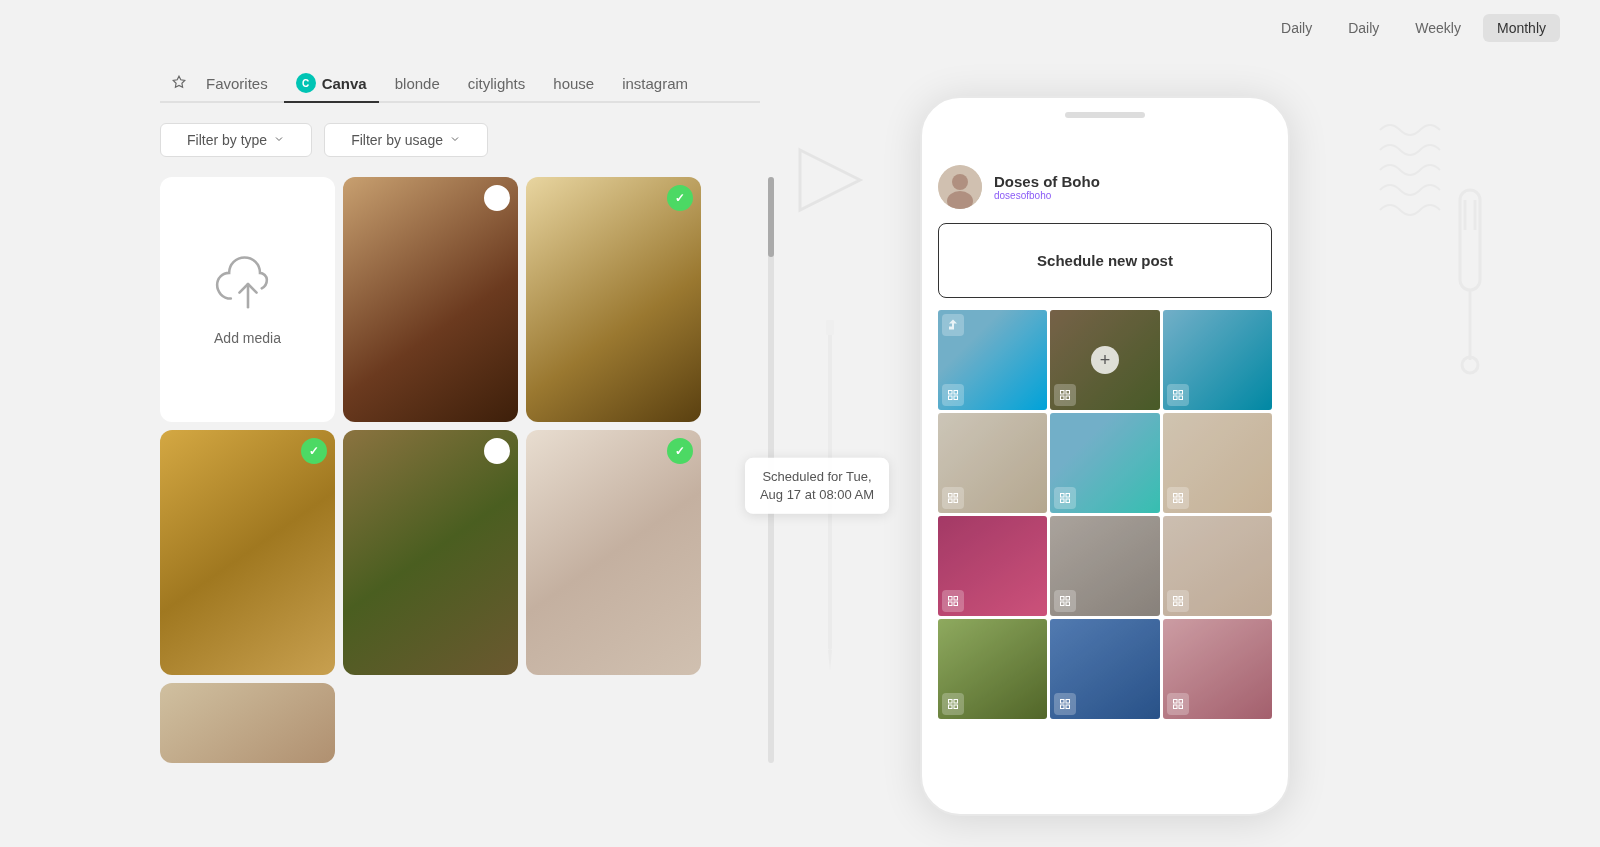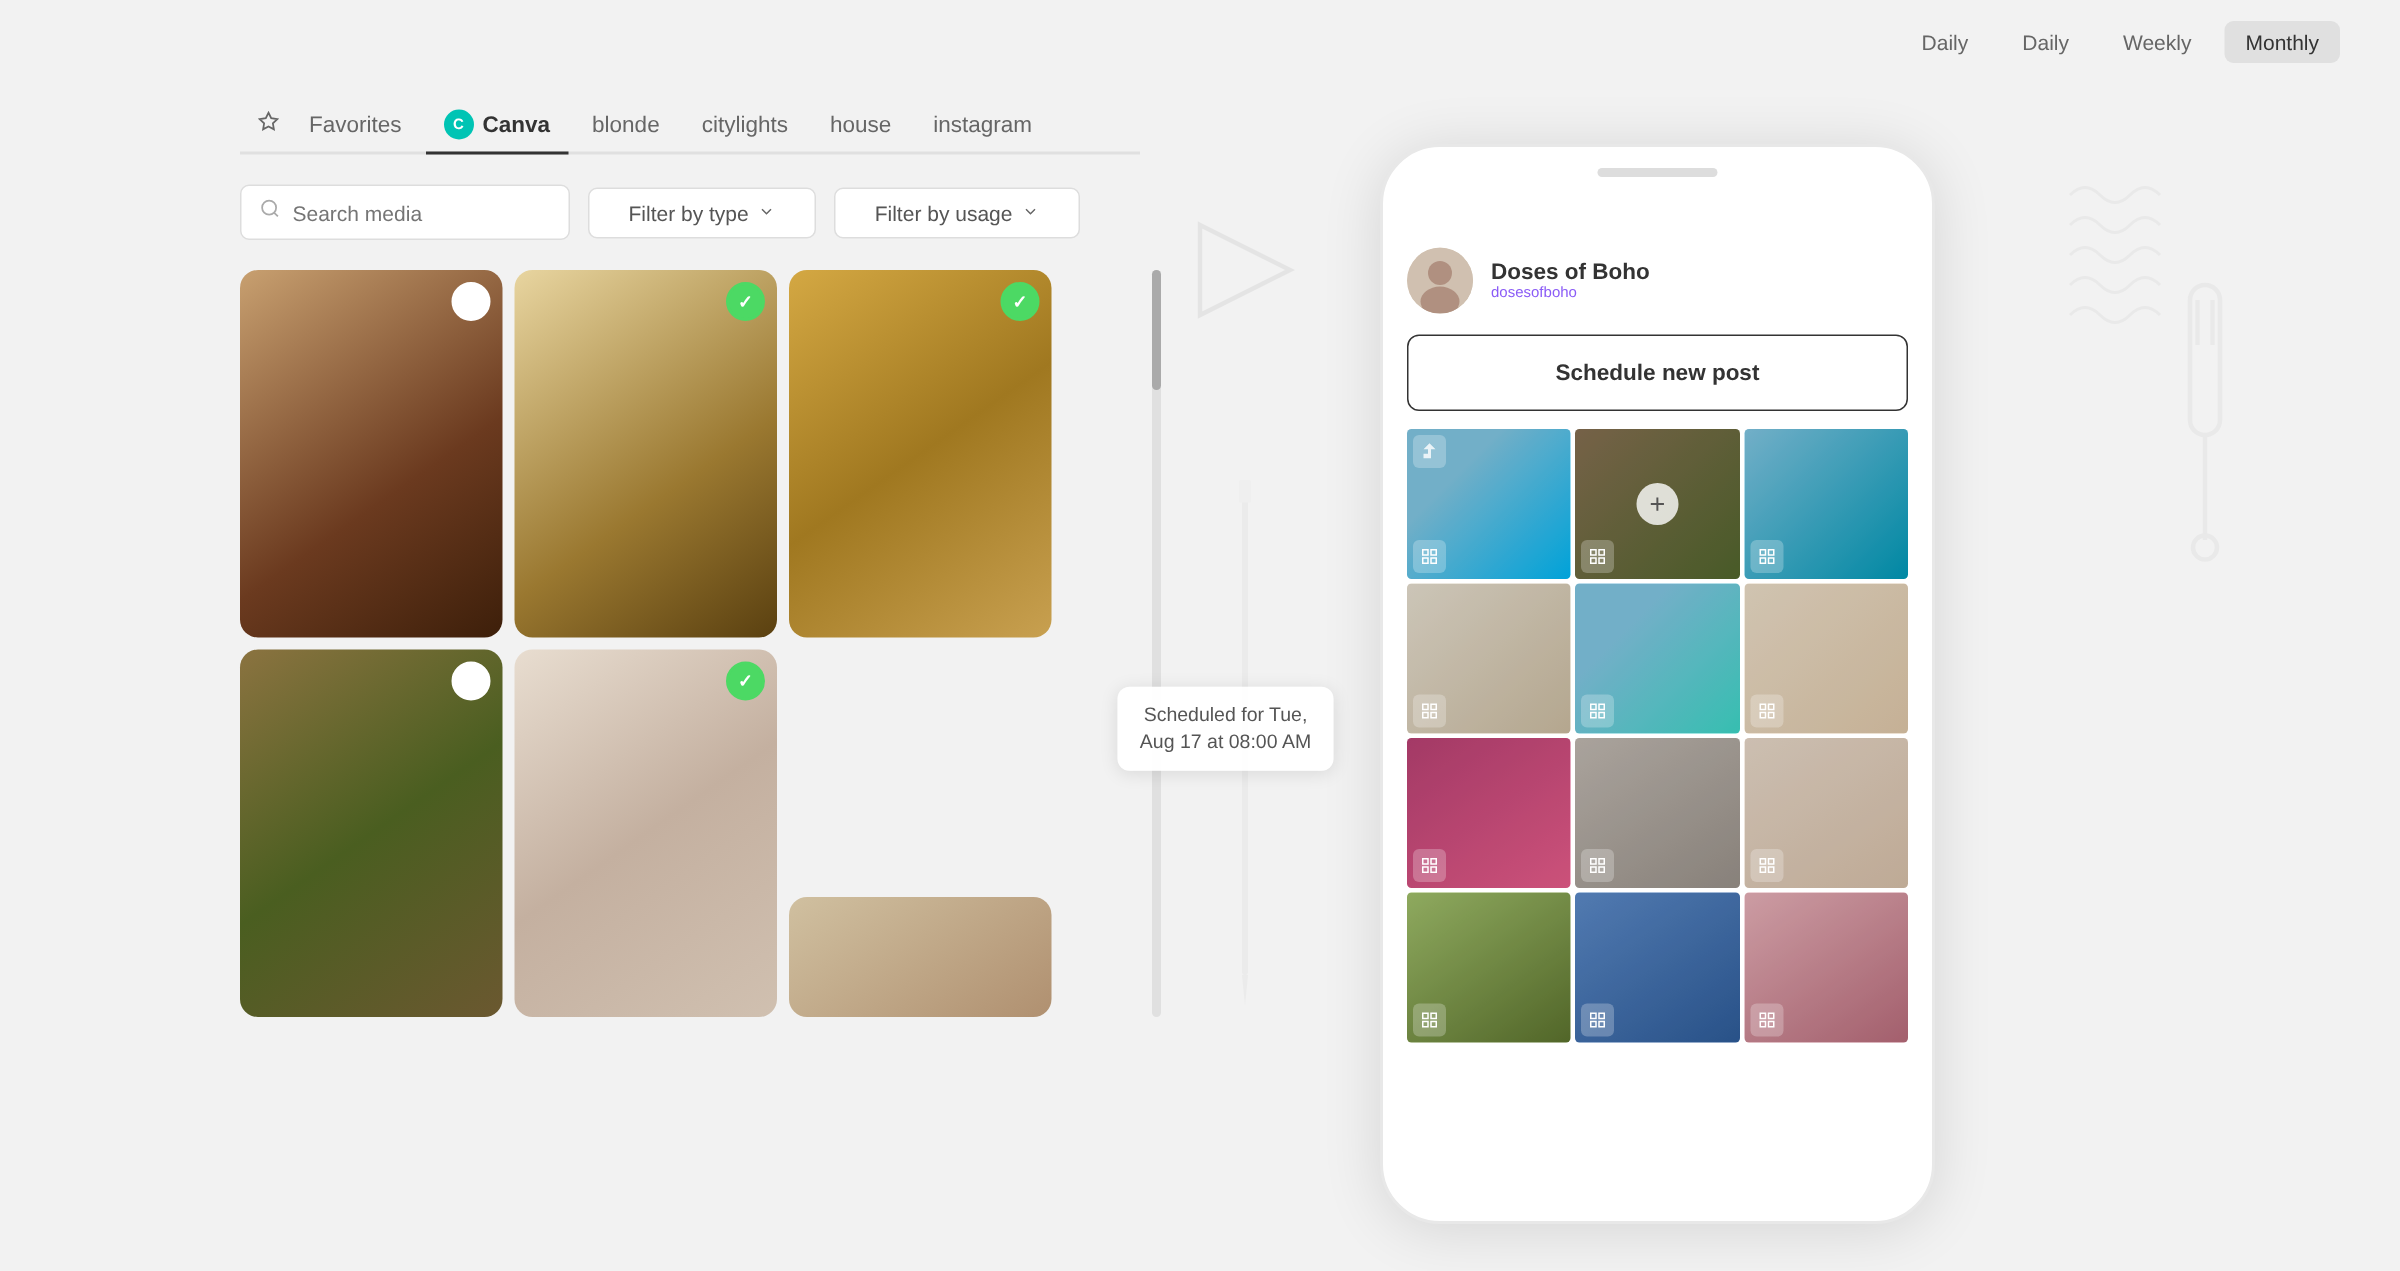--- a/index.html
+++ b/index.html
@@ -282,21 +282,21 @@
       font-weight: 600;
       color: #333;
     }
     .profile-handle {
       font-size: 10px;
       color: #8b5cf6;
     }
 
     .schedule-btn {
       width: 100%;
-      padding: 16px;
+      padding: 28px;
       border: 1.5px solid #333;
       border-radius: 8px;
       background: white;
       font-size: 15px;
       font-weight: 600;
       color: #333;
       cursor: pointer;
       margin-bottom: 12px;
       text-align: center;
     }
@@ -418,49 +418,50 @@
     </div>
     <div class="tab">
       <span>house</span>
     </div>
     <div class="tab">
       <span>instagram</span>
     </div>
   </div>
 
   <div class="search-filters">
-    <div class="search-box">
-      <span class="search-icon-svg">
-        <svg width="14" height="14" viewBox="0 0 24 24" fill="none" stroke="#aaa" stroke-width="2">
-          <circle cx="11" cy="11" r="8"></circle>
-            <line x1="21" y1="21" x2="16.65" y2="16.65"></line>
-        </svg>
-      </span>
-      <input class="search-input" type="text" placeholder="Search media" style="">
-    </div>
     <button class="filter-btn">
       <span>Filter by type</span>
       <span>
         <svg width="12" height="12" viewBox="0 0 24 24" fill="none" stroke="#666" stroke-width="2">
           <polyline points="6 9 12 15 18 9"></polyline>
         </svg>
       </span>
     </button>
     <button class="filter-btn">
       <span>Filter by usage</span>
       <span>
         <svg width="12" height="12" viewBox="0 0 24 24" fill="none" stroke="#666" stroke-width="2">
           <polyline points="6 9 12 15 18 9"></polyline>
         </svg>
       </span>
     </button>
   </div>
 
   <div class="media-grid" style="position:relative;">
 
+    <div class="add-media-cell">
+      <span class="cloud-icon">
+        <svg width="70" height="60" viewBox="0 0 80 70" fill="none">
+          <path d="M20 52 C10 52 4 44 4 36 C4 28 10 22 18 22 C18 12 26 4 36 4 C46 4 54 12 54 22 C58 22 62 26 62 30 C62 34 60 38 56 40" stroke="#aaa" stroke-width="3" fill="none" stroke-linecap="round"></path>
+          <line x1="40" y1="35" x2="40" y2="62" stroke="#aaa" stroke-width="3" stroke-linecap="round"></line>
+          <polyline points="30,45 40,35 50,45" stroke="#aaa" stroke-width="3" fill="none" stroke-linecap="round" stroke-linejoin="round"></polyline>
+        </svg>
+      </span>
+      <span class="add-media-label">Add media</span>
+    </div>
 
     <div class="media-cell img-donut" style="background: linear-gradient(145deg, #c8a070 0%, #6b3a1f 60%, #3d1f0a 100%);">
       <div class="selection-circle"></div>
     </div>
 
     <div class="media-cell img-pizza" style="background: linear-gradient(145deg, #e8d5a0 0%, #9a7830 60%, #5a4010 100%);">
       <div class="selection-circle selected"></div>
     </div>
 
     <div class="media-cell img-gold" style="background: linear-gradient(145deg, #d4a843 0%, #a07820 50%, #c8a050 100%); height: 245px;">

